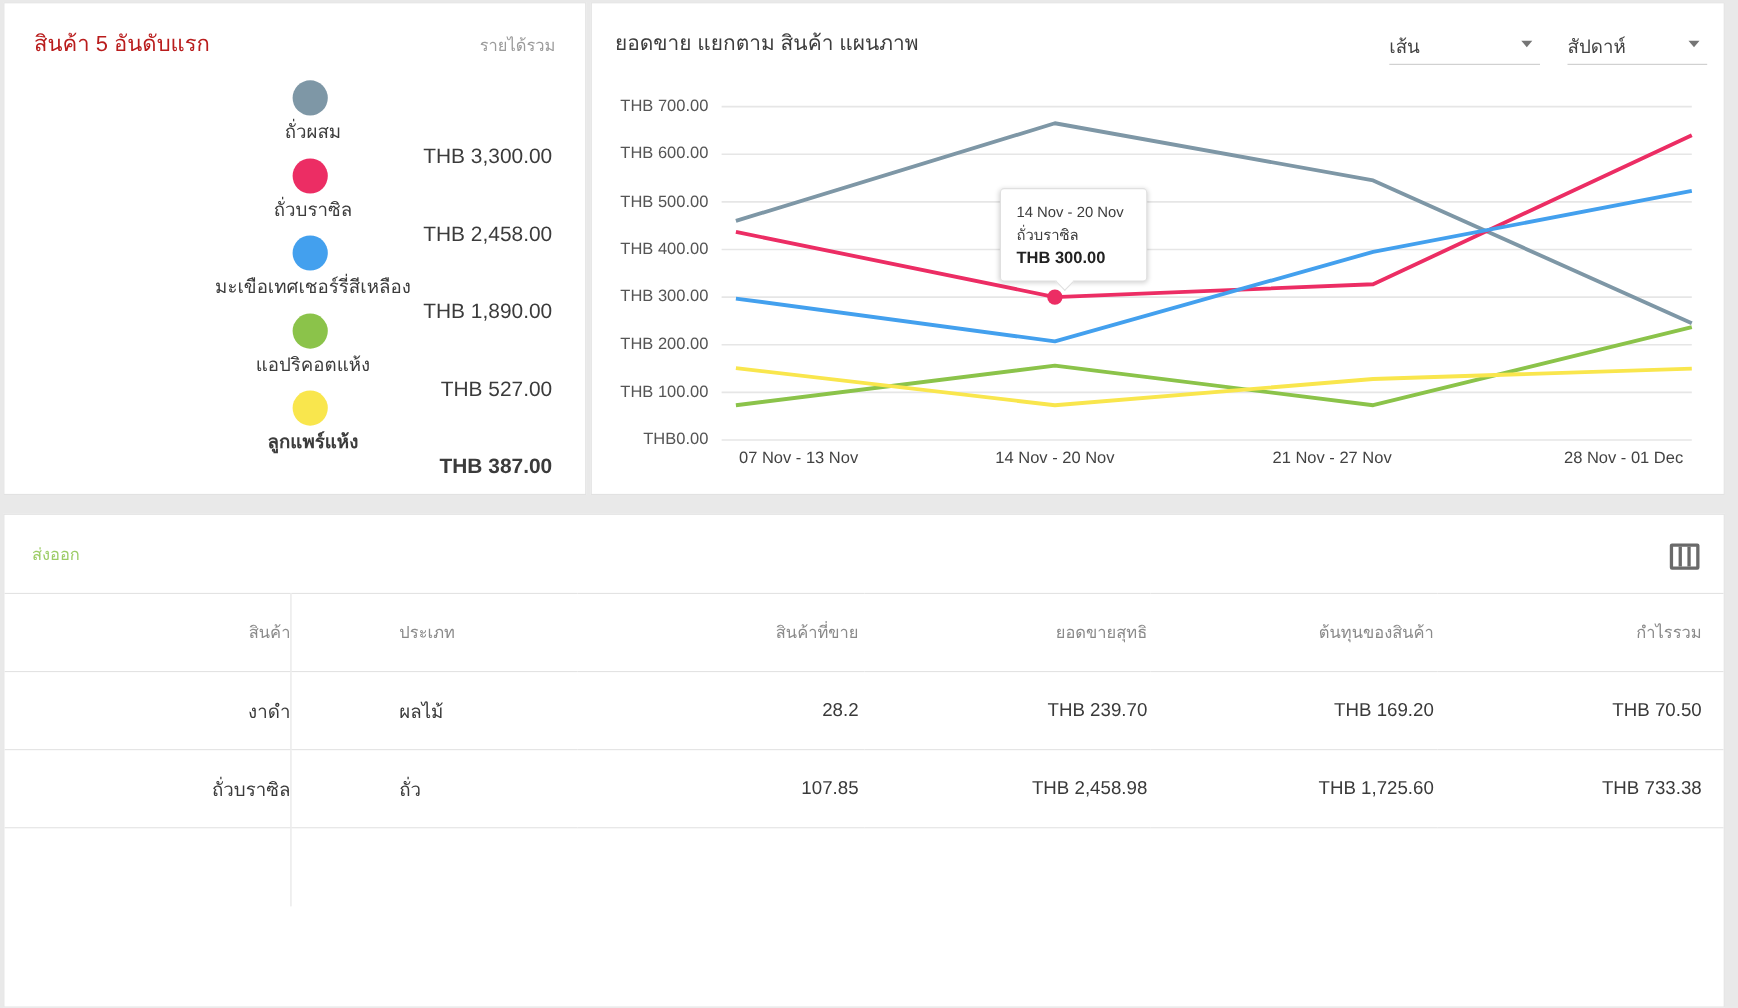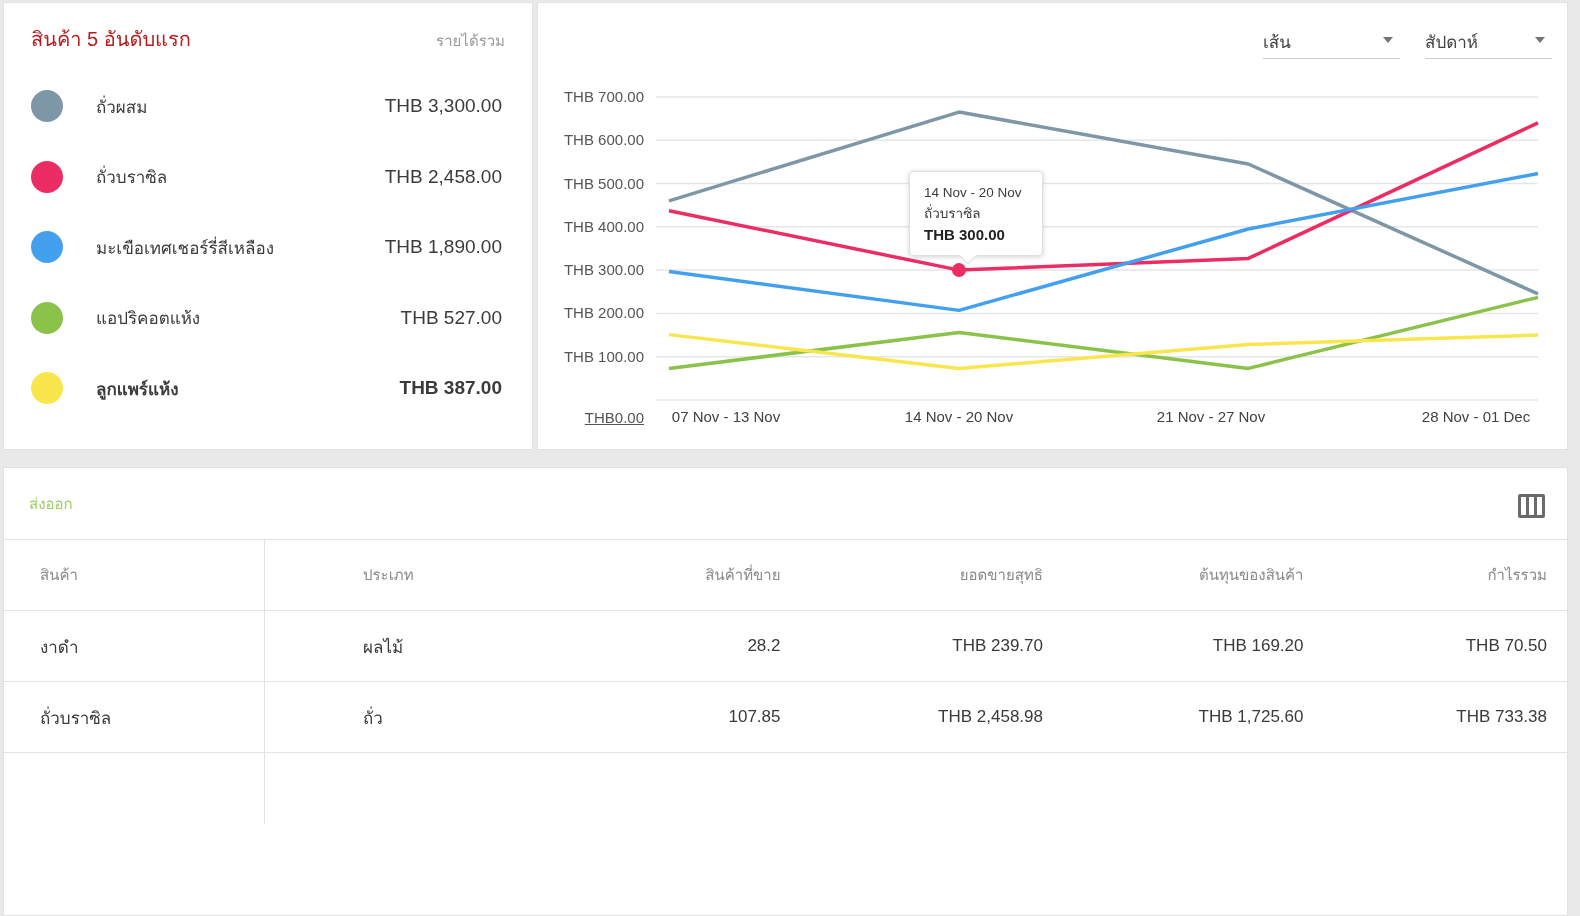--- a/index.html
+++ b/index.html
@@ -13,21 +13,21 @@
   .card {
     position:absolute; background:#fff; border:1px solid #e2e2e2;
   }
   .card-left  { left:3px;  top:2px; width:530px;  height:448px; }
   .card-right { left:537px; top:2px; width:1031px; height:448px; }
   .panel-bottom { left:3px; top:467px; width:1565px; height:449px; overflow:hidden; }
 
   
   .tp-title { position:absolute; left:27px; top:20px; font-size:20px; color:#b91c1c; }
   .tp-collabel { position:absolute; right:27px; top:26px; font-size:15px; color:#9b9b9b; }
-  .prod-row { position:absolute; left:0; width:100%; height:66px; display:flex; align-items:center; }
+  .prod-row { position:absolute; left:0; width:100%; height:66px; display:flex; align-items:center;flex-direction:column; }
   .dot { width:32px; height:32px; border-radius:50%; margin-left:27px; flex:0 0 auto; }
   .prod-name { margin-left:33px; font-size:17px; color:#3c3c3c; }
   .prod-value { margin-left:auto; margin-right:30px; font-size:19px; color:#3b3b3b; }
 
   
   .ch-title { position:absolute; left:21px; top:20px; font-size:19px; color:#3d3d3d; }
   .dd { position:absolute; top:25px; height:31px; border-bottom:1px solid #ccc; font-size:17px; color:#424242;margin-left:19px; }
   .dd-line { left:706px; width:137px; }
   .dd-week { left:868px; width:127px; }
   .dd .caret { position:absolute; right:7px; top:9px; width:0; height:0;
@@ -53,21 +53,21 @@
     border:3px solid #6a6a6a; border-radius:2px; display:flex; }
   .cols-icon span { flex:1; }
   .cols-icon span + span { border-left:3px solid #6a6a6a; }
 
   table.sales { position:absolute; left:0; top:71px; width:100%;
     border-collapse:collapse; table-layout:fixed; }
   table.sales th, table.sales td { height:71px; font-weight:normal; vertical-align:middle; }
   table.sales tr { border-top:1px solid #e3e3e3; }
   table.sales th { font-size:15px; color:#8a8a8a; }
   table.sales td { font-size:17px; color:#3a3a3a; }
-  .c1 { text-align:left; padding-left:36px; border-right:1px solid #e3e3e3; }
+  .c1 { text-align:right; padding-left:20px; border-right:1px solid #e3e3e3; }
   .c2 { text-align:left; padding-left:98px; }
   .c3 { text-align:right; padding-right:5px; }
   .c4 { text-align:right; padding-right:3px; }
   .c5 { text-align:right; padding-right:3px; }
   .c6 { text-align:right; padding-right:20px; }
   td.raised { transform:translateY(-8px); }
 </style>
 </head>
 <body>
 
@@ -97,20 +97,21 @@
       </div>
       <div class="prod-row" style="top: 352px; font-weight: bold;">
         <span class="dot" style="background:#f9e64d"></span>
         <span class="prod-name">ลูกแพร์แห้ง</span>
         <span class="prod-value">THB 387.00</span>
       </div>
     </div>
 </div>
 
 <div class="card card-right">
+  <div class="ch-title">ยอดขาย แยกตาม สินค้า แผนภาพ</div>
 
   <div class="dd dd-line">
     <span>เส้น</span>
     <span class="caret"></span>
   </div>
   <div class="dd dd-week">
     <span>สัปดาห์</span>
     <span class="caret"></span>
   </div>
 
@@ -132,21 +133,21 @@
         <circle cx="403" cy="189.1" r="7" fill="#ec2d64"></circle>
       </svg>
     <div id="y-labels">
         <div class="ylab" style="top: 6.9px;">THB 700.00</div>
         <div class="ylab" style="top: 50.2px;">THB 600.00</div>
         <div class="ylab" style="top: 93.5px;">THB 500.00</div>
         <div class="ylab" style="top: 136.8px;">THB 400.00</div>
         <div class="ylab" style="top: 180.1px;">THB 300.00</div>
         <div class="ylab" style="top: 223.4px;">THB 200.00</div>
         <div class="ylab" style="top: 266.7px;">THB 100.00</div>
-        <div class="ylab" style="top: 328px; text-decoration: underline;">THB0.00</div>
+        <div class="ylab" style="top: 310px;">THB0.00</div>
       </div>
     <div id="x-labels">
         <div class="xlab" style="left: 170px; top: 327px;">07 Nov - 13 Nov</div>
         <div class="xlab" style="left: 403px; top: 327px;">14 Nov - 20 Nov</div>
         <div class="xlab" style="left: 655px; top: 327px;">21 Nov - 27 Nov</div>
         <div class="xlab" style="left: 920px; top: 327px;">28 Nov - 01 Dec</div>
       </div>
 
     <div class="tooltip">
       <div class="tl">14 Nov - 20 Nov</div>

